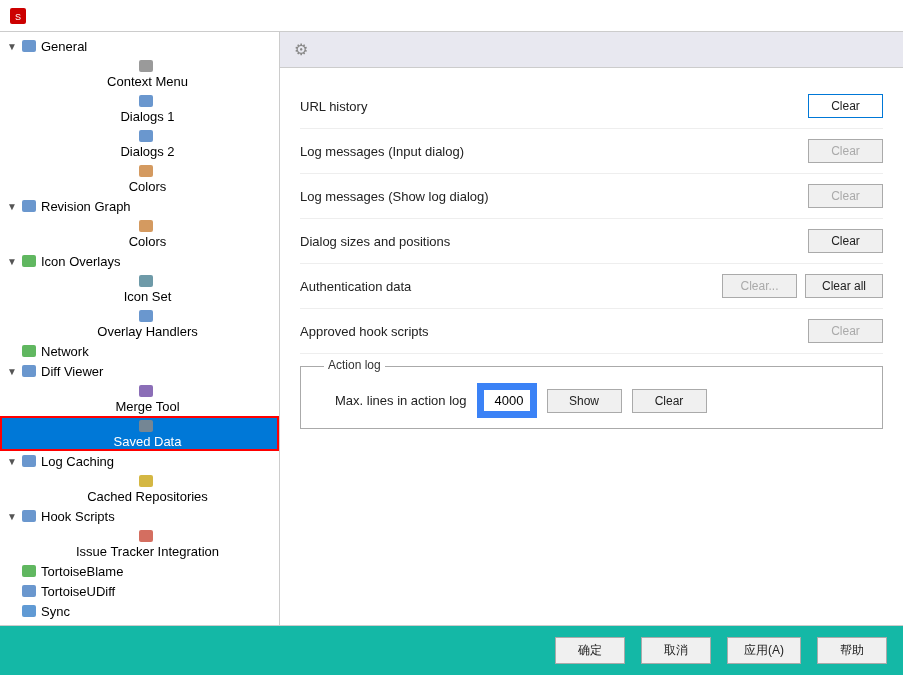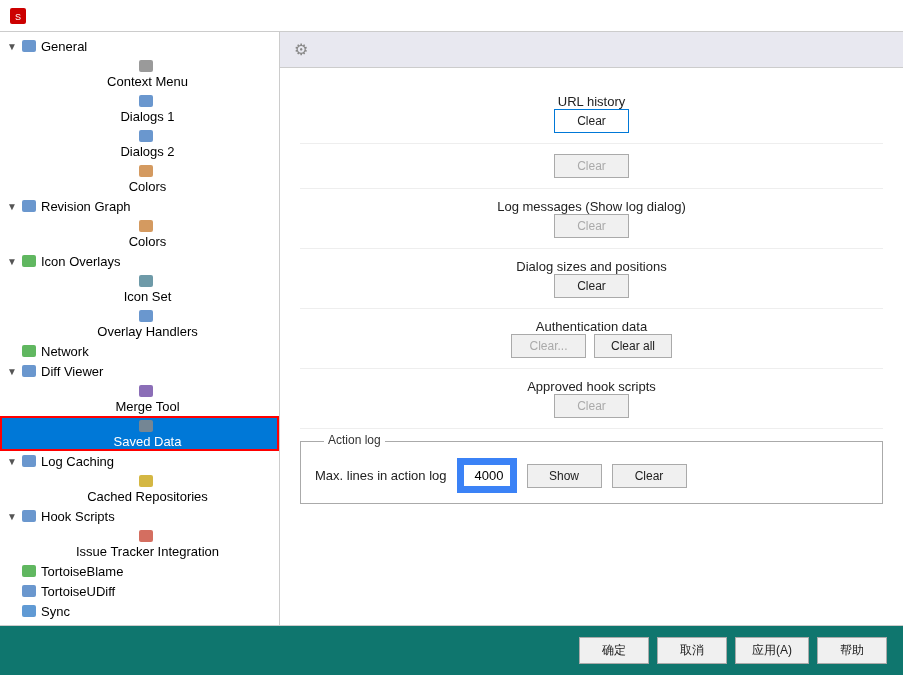--- a/index.html
+++ b/index.html
@@ -148,21 +148,20 @@
     }
 
     
     .settings-row {
       display: flex;
       align-items: center;
       justify-content: space-between;
       padding: 10px 0;
       border-bottom: 1px solid #eee;
       min-height: 44px;
-      flex-direction: column;
     }
     .settings-row-label {
       font-size: 13px;
       color: #222;
     }
     .settings-row-controls {
       display: flex;
       gap: 8px;
       align-items: center;
     }
@@ -204,37 +203,38 @@
     .action-log-row {
       display: flex;
       align-items: center;
       gap: 10px;
       padding-top: 6px;
     }
     .action-log-label {
       font-size: 13px;
       color: #222;
       flex-shrink: 0;
+      margin-left: 20px;
     }
     .action-log-input {
       width: 60px;
       border: 7px solid #3b82f6;
       padding: 3px 6px;
       font-size: 13px;
       text-align: right;
     }
 
     
     .footer {
-      background: #0f766e;
+      background: #14b8a6;
       border-top: 1px solid #ccc;
       display: flex;
       justify-content: flex-end;
       align-items: center;
-      gap: 8px;
+      gap: 16px;
       padding: 10px 16px;
       flex-shrink: 0;
       height: 50px;
     }
     .footer .btn {
       min-width: 70px;
     }
   </style>
 </head>
 <body>
@@ -461,20 +461,21 @@
       <span class="content-header-title"></span>
     </div>
     <div class="content-body" id="settings-rows">
         <div class="settings-row">
           <span class="settings-row-label">URL history</span>
           <div class="settings-row-controls">
             <button class="btn btn-active">Clear</button>
           </div>
         </div>
         <div class="settings-row">
+          <span class="settings-row-label">Log messages (Input dialog)</span>
           <div class="settings-row-controls">
             <button class="btn" disabled="">Clear</button>
           </div>
         </div>
         <div class="settings-row">
           <span class="settings-row-label">Log messages (Show log dialog)</span>
           <div class="settings-row-controls">
             <button class="btn" disabled="">Clear</button>
           </div>
         </div>

